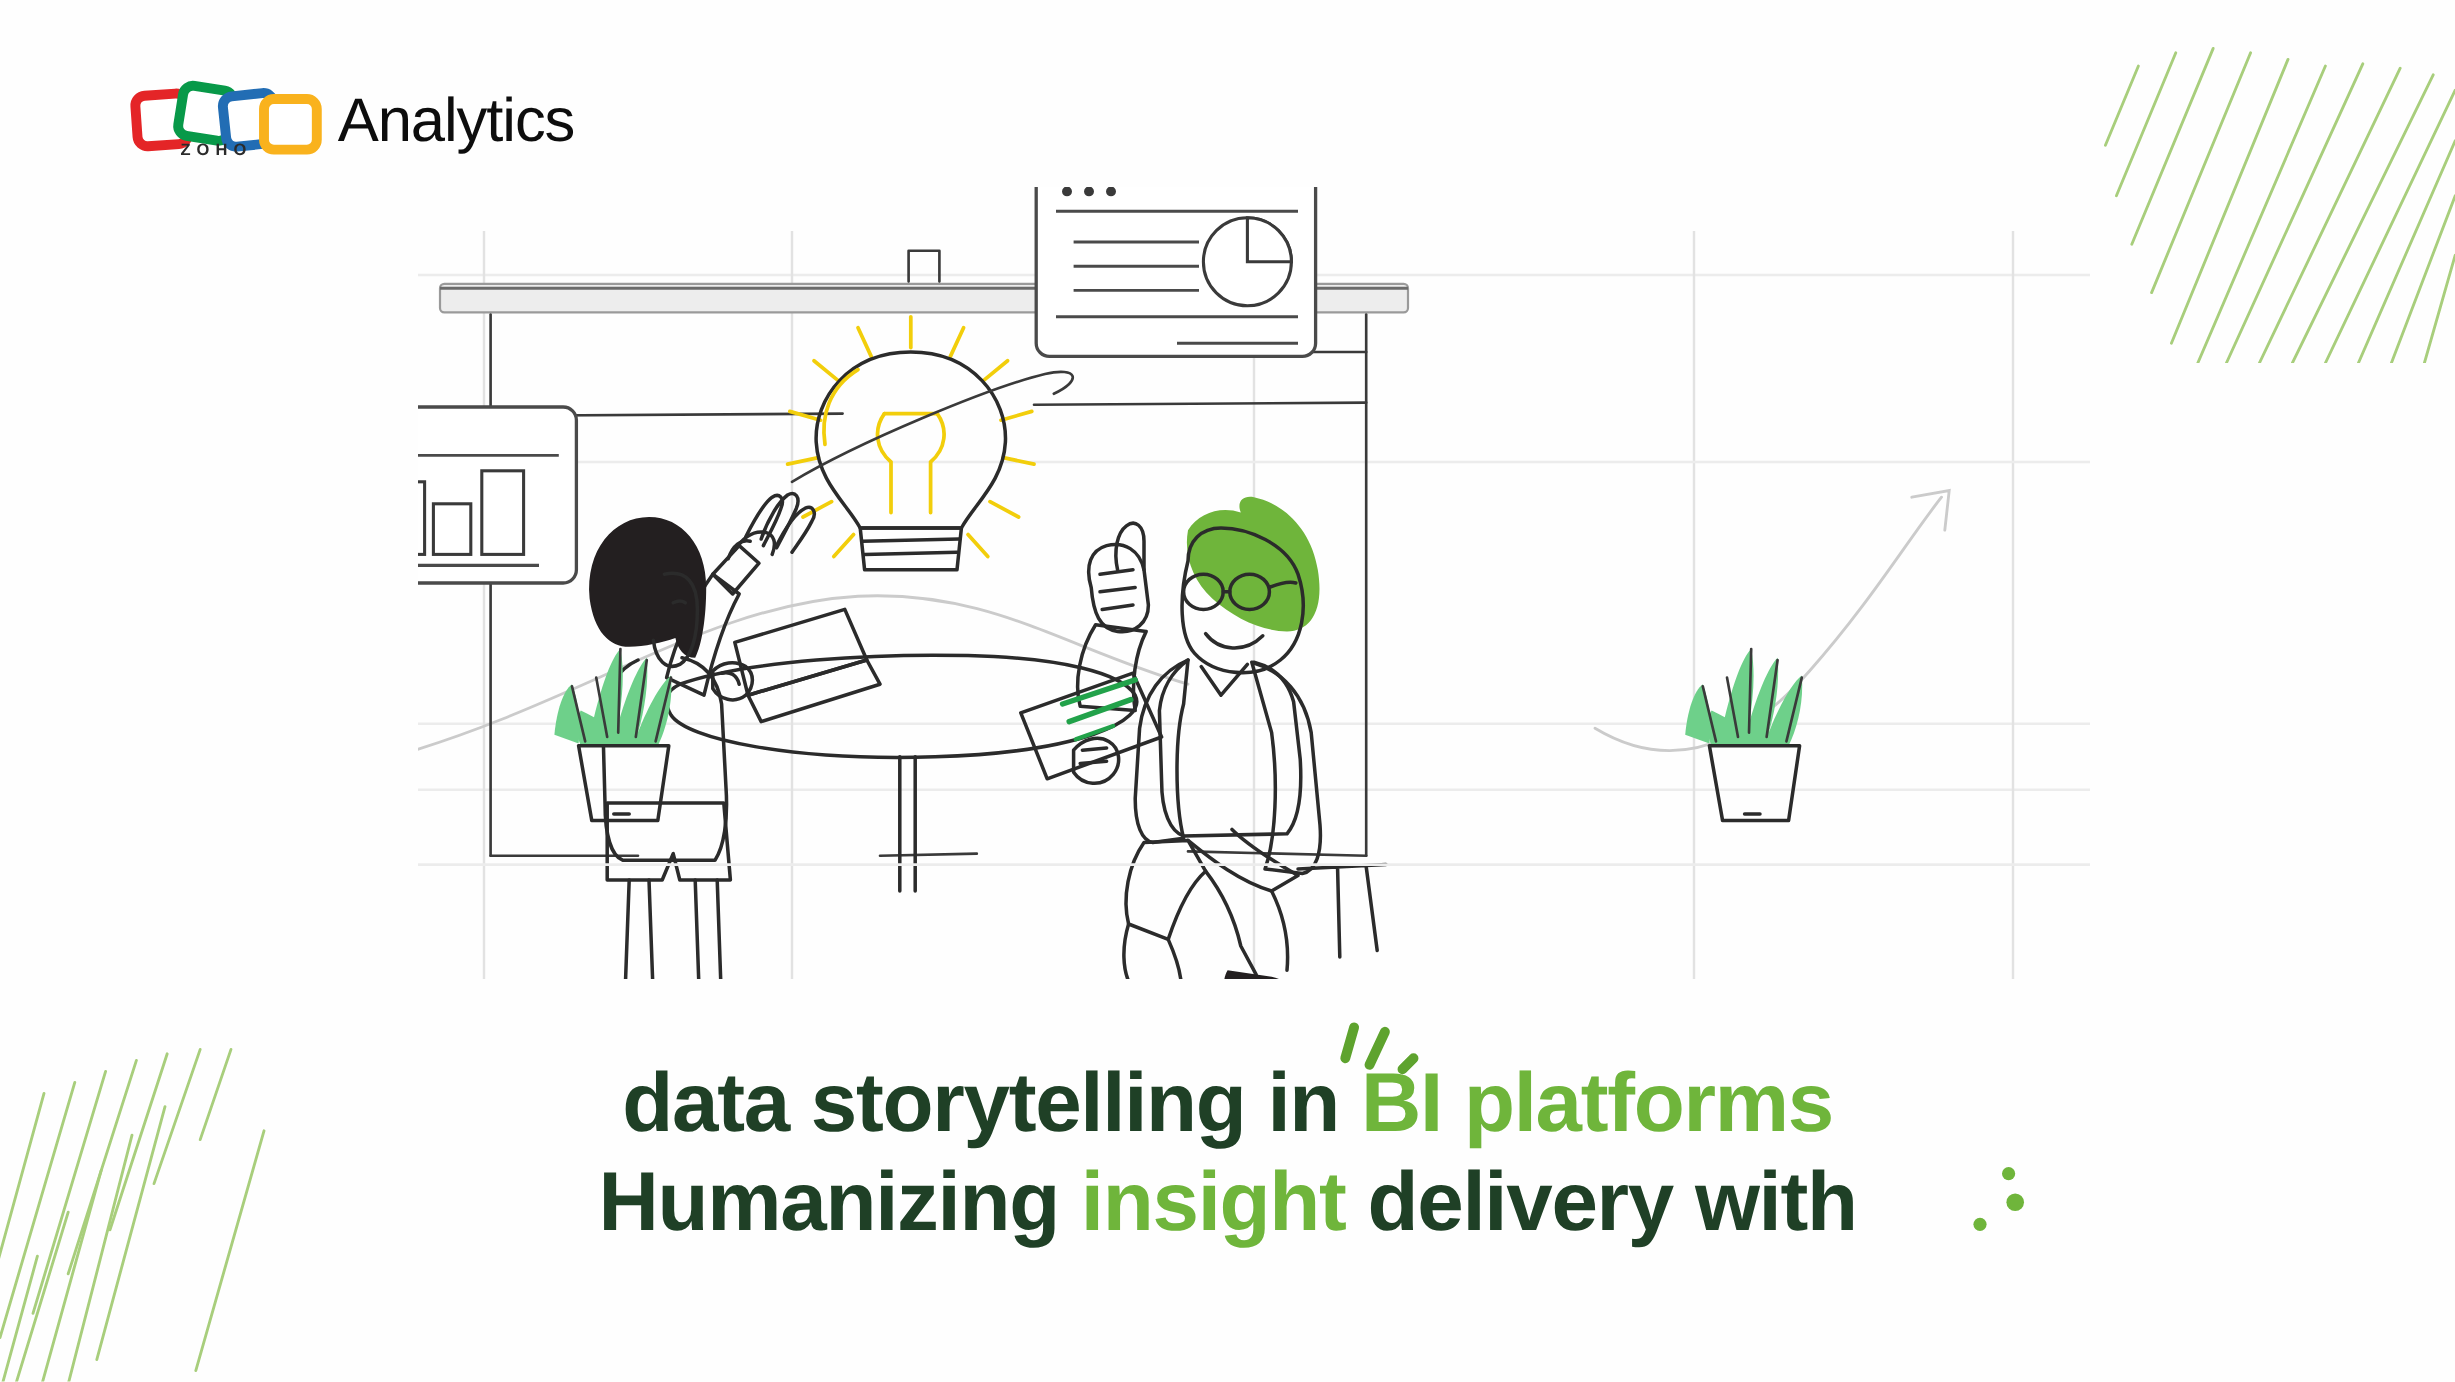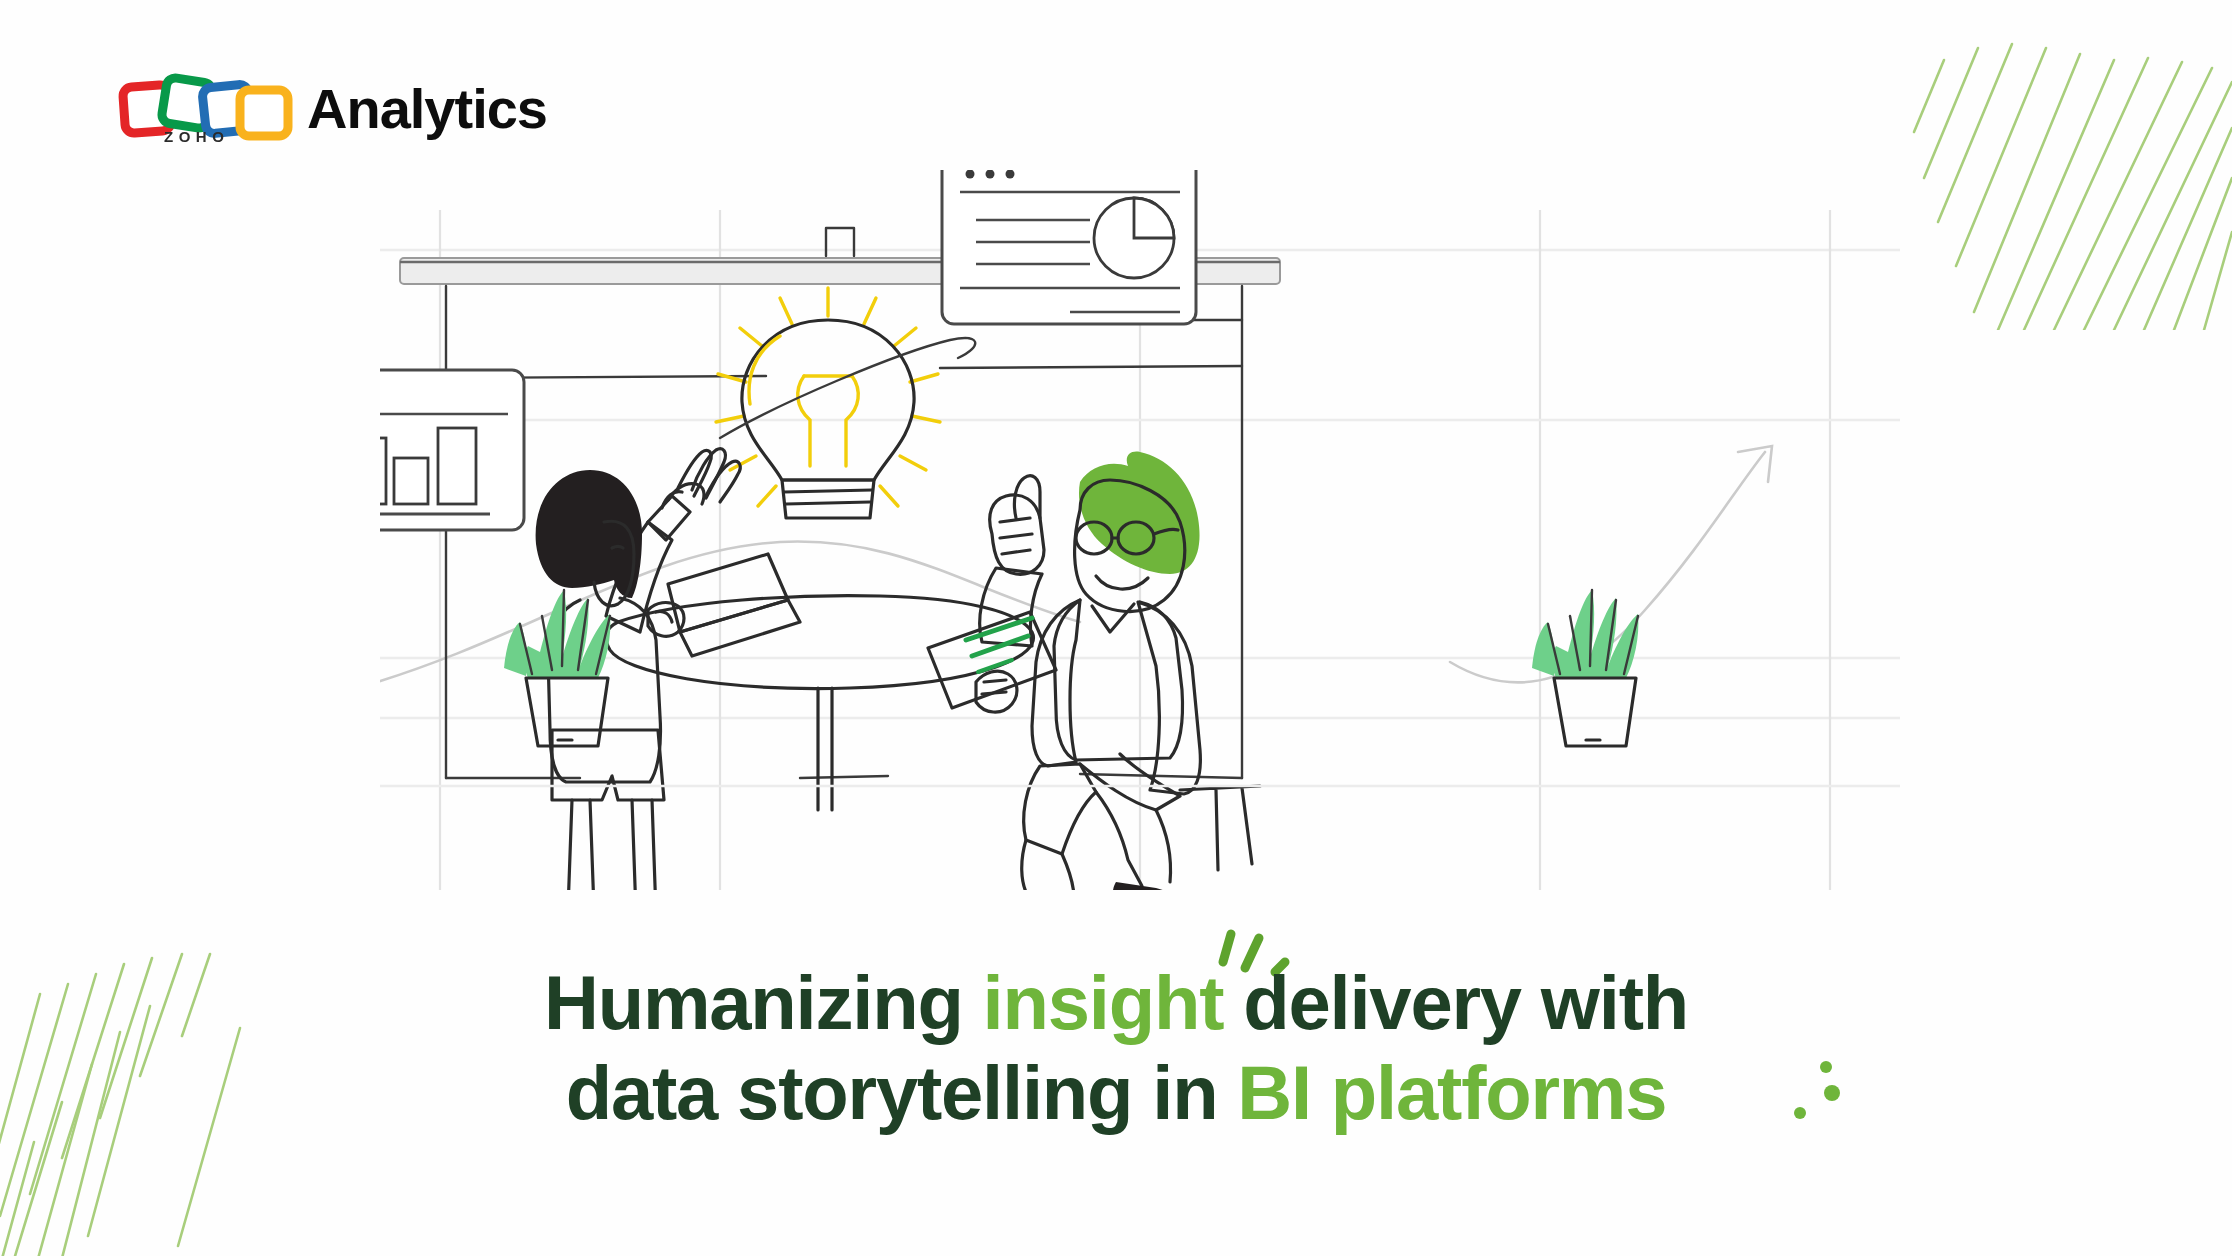--- a/index.html
+++ b/index.html
@@ -22,21 +22,21 @@
     display:flex; align-items:center; gap:11px;
   }
   #logo-mark{ position:relative; width:178px; height:78px; }
   #logo-mark svg{ display:block; }
   #zoho-word{
     position:absolute; left:46px; top:56px;
     font-size:15px; font-weight:700; letter-spacing:5.5px;
     color:#2b2b2b; font-family:"Liberation Sans", sans-serif;
   }
   #brand-name{
-    font-size:56px; font-weight:700; color:#0d0d0d;
+    font-size:56px; font-weight:400; color:#0d0d0d;
     letter-spacing:-1px; line-height:1; margin-top:-4px;
   }
 
   
   #illustration{
     position:absolute; left:380px; top:170px;
     width:1520px; height:720px;
   }
   #illustration svg{ display:block; width:100%; height:100%; }
 
@@ -355,15 +355,15 @@
   </g>
 </svg>
 
 <svg id="dots" viewBox="0 0 60 80">
   <circle cx="40" cy="12" r="6" fill="#6FB53B"></circle>
   <circle cx="46" cy="38" r="8" fill="#6FB53B"></circle>
   <circle cx="14" cy="58" r="6" fill="#6FB53B"></circle>
 </svg>
 
 <div id="headline">
+  <span class="hl-line"><span>data storytelling in </span><span class="accent">BI platforms</span></span>
   <span class="hl-line"><span>Humanizing </span><span class="accent">insight</span><span> delivery with</span></span>
-  <span class="hl-line"><span>data storytelling in </span><span class="accent">BI platforms</span></span>
 </div>
 
 </body></html>

